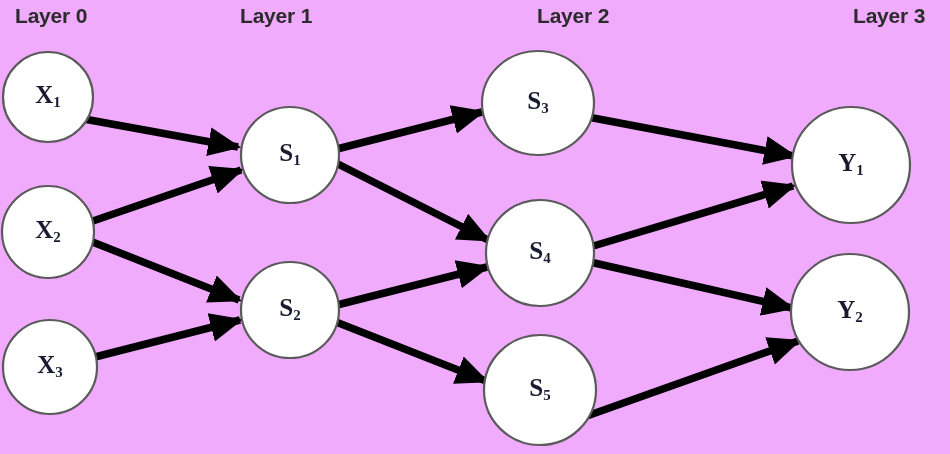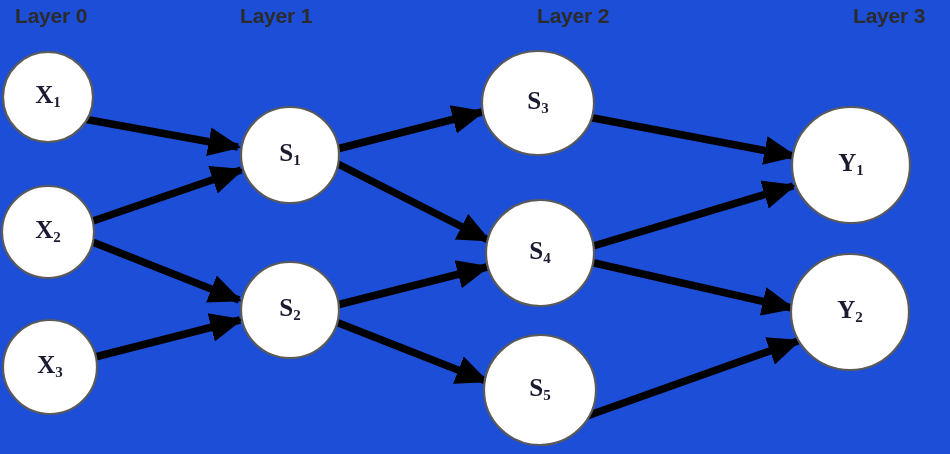--- a/index.html
+++ b/index.html
@@ -7,21 +7,21 @@
     padding: 0;
     background: #ffffff;
   }
   body {
     font-family: "Liberation Sans", sans-serif;
   }
   #diagram-root {
     position: relative;
     width: 950px;
     height: 454px;
-    background: #1d4ed8;
+    background: #f0abfc;
     overflow: hidden;
   }
   #network-svg {
     position: absolute;
     top: 0;
     left: 0;
     width: 950px;
     height: 454px;
     display: block;
   }

